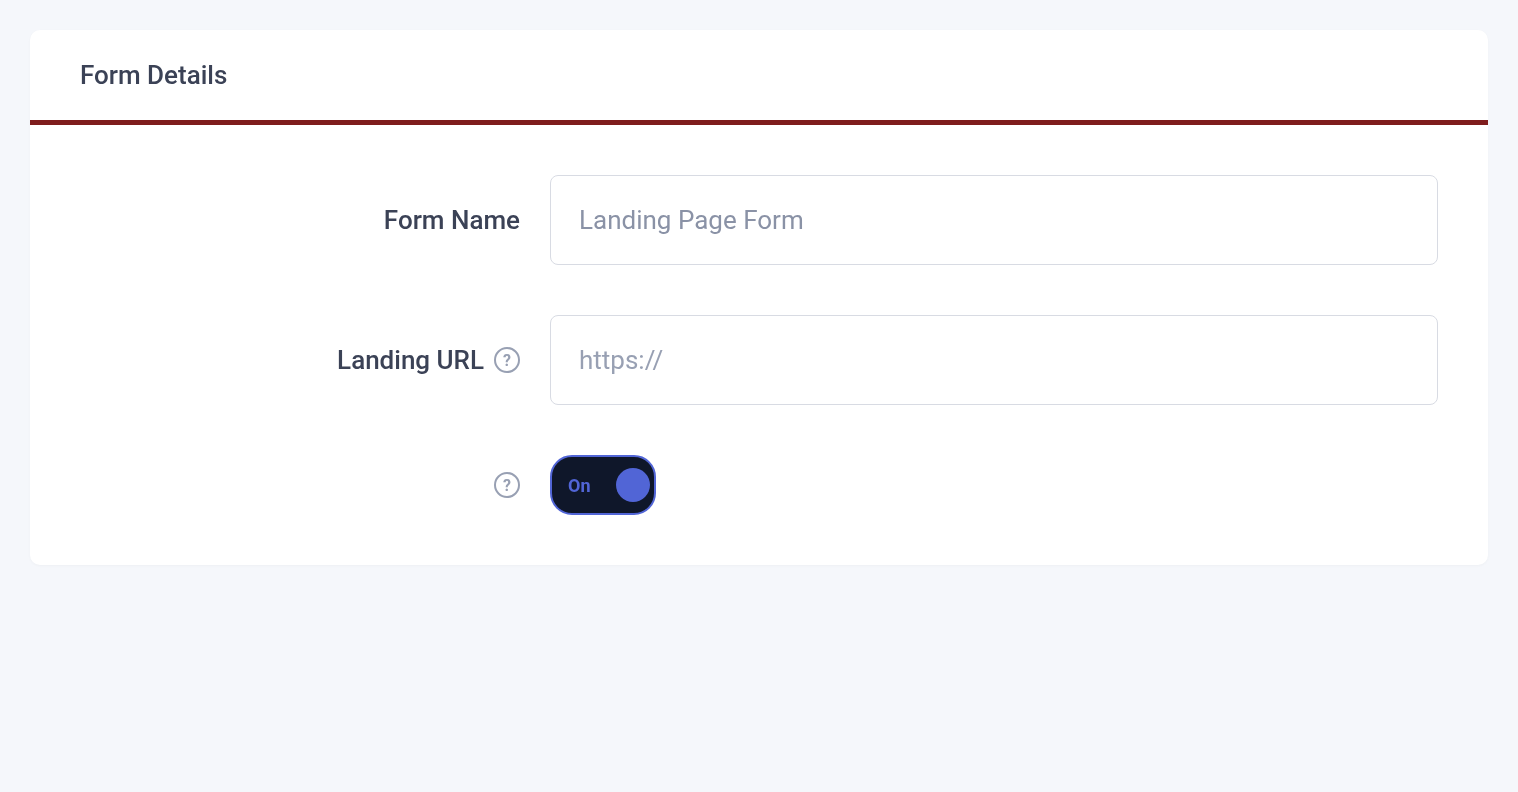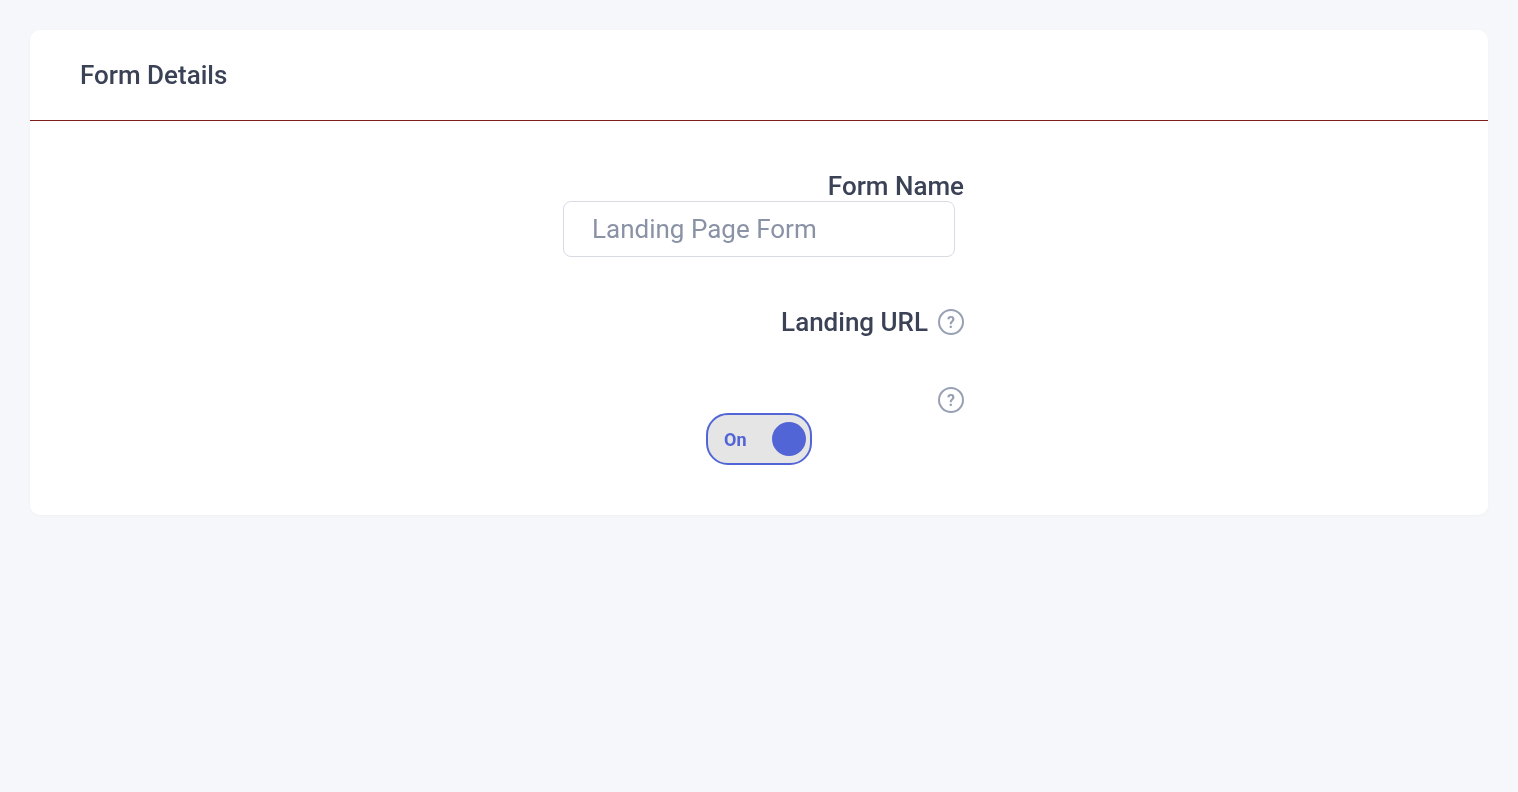--- a/index.html
+++ b/index.html
@@ -16,35 +16,34 @@
     }
     .card {
       background: #ffffff;
       border-radius: 10px;
       box-shadow: 0 1px 3px rgba(0,0,0,0.03);
       width: 100%;
       overflow: hidden;
     }
     .card-header {
       padding: 30px 50px;
-      border-bottom: 1px solid #7f1d1d;
+      border-bottom: 5px solid #7f1d1d;
     }
     .card-title {
       font-size: 26px;
       font-weight: 500;
       color: #3b4256;
     }
     .card-body {
       padding: 50px 50px 50px 50px;
     }
     .form-row {
       display: flex;
       align-items: center;
       margin-bottom: 50px;
-      flex-direction: column;
     }
     .form-label {
       width: 470px;
       text-align: right;
       padding-right: 30px;
       font-size: 26px;
       font-weight: 500;
       color: #3b4256;
       display: flex;
       align-items: center;
@@ -82,24 +81,24 @@
       cursor: help;
     }
     .toggle-wrap {
       flex: 1;
       display: flex;
       align-items: center;
     }
     .toggle {
       position: relative;
       width: 106px;
-      height: 52px;
+      height: 60px;
       border: 2px solid #5165d6;
       border-radius: 22px;
-      background: #e5e5e5;
+      background: #0f172a;
       display: flex;
       align-items: center;
       cursor: pointer;
       padding-left: 16px;
       text-align: center;
     }
     .toggle-label {
       font-size: 18px;
       font-weight: 700;
       color: #5165d6;
@@ -146,20 +145,21 @@
         <span>Form Name</span>
       </label>
       <input type="text" class="form-input filled" value="Landing Page Form" style="">
     </div>
 
     <div class="form-row">
       <label class="form-label">
         <span>Landing URL</span>
         <span class="help-icon">?</span>
       </label>
+      <input type="text" class="form-input" placeholder="https://" style="">
     </div>
 
     <div class="form-row" style="margin-bottom:0;">
       <label class="form-label">
         <span class="help-icon">?</span>
       </label>
       <div class="toggle-wrap">
         <div class="toggle">
           <span class="toggle-label">On</span>
           <span class="toggle-knob"></span>

